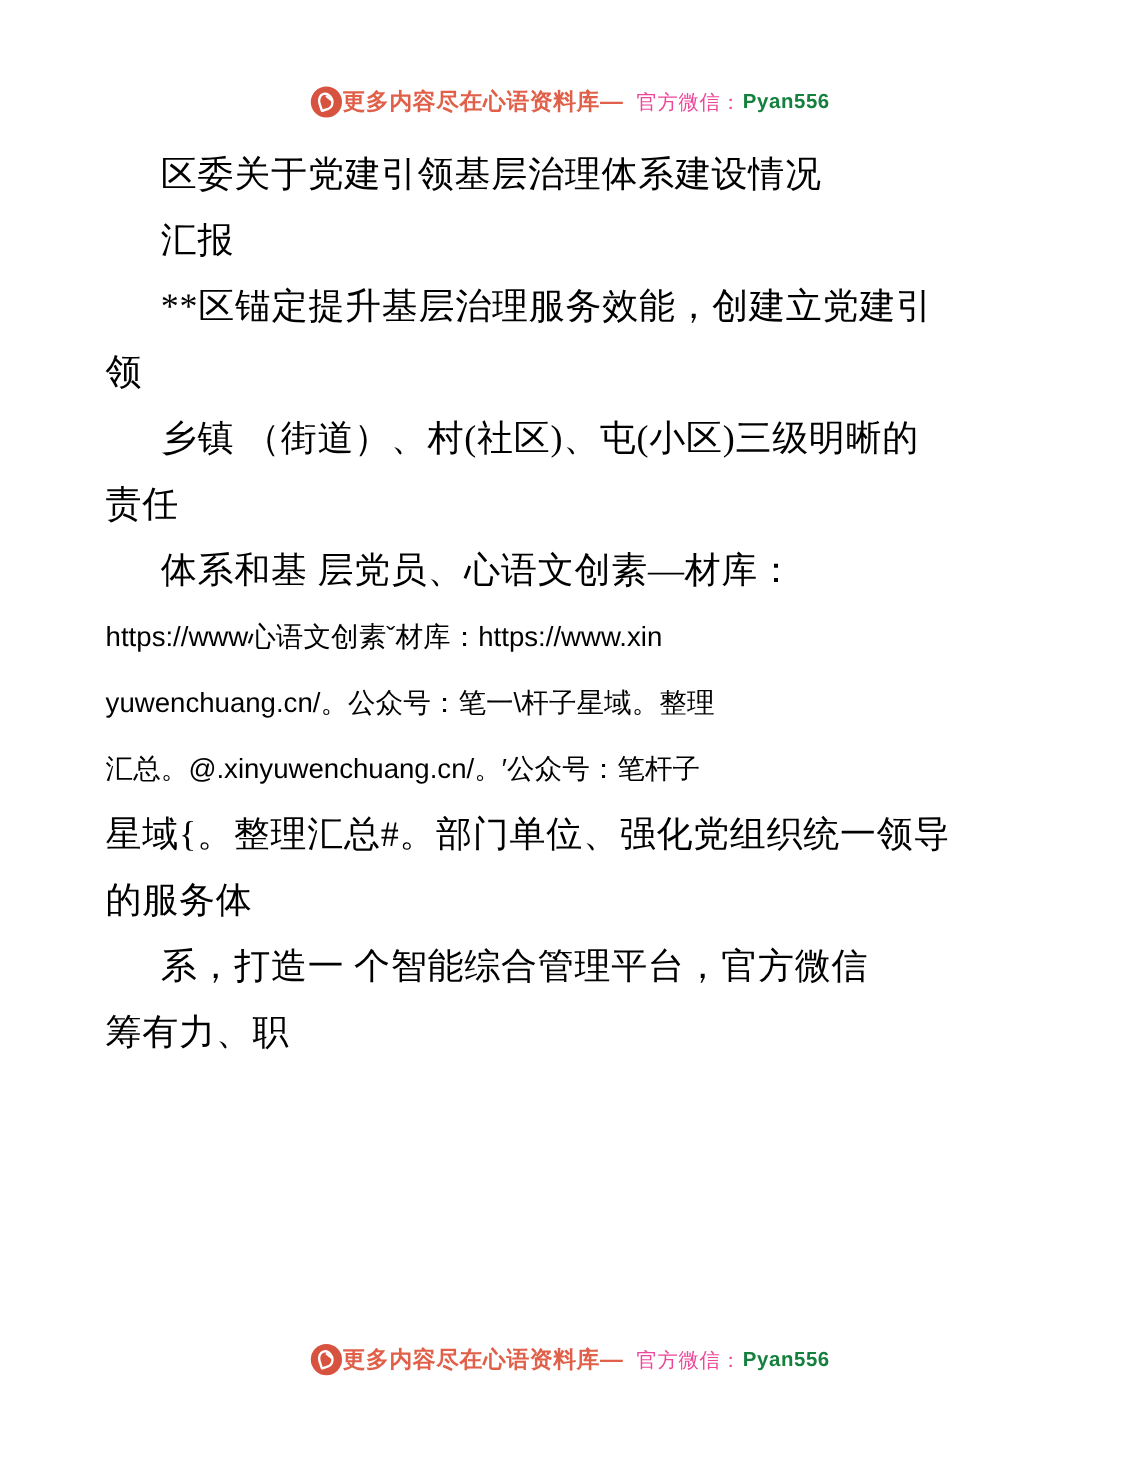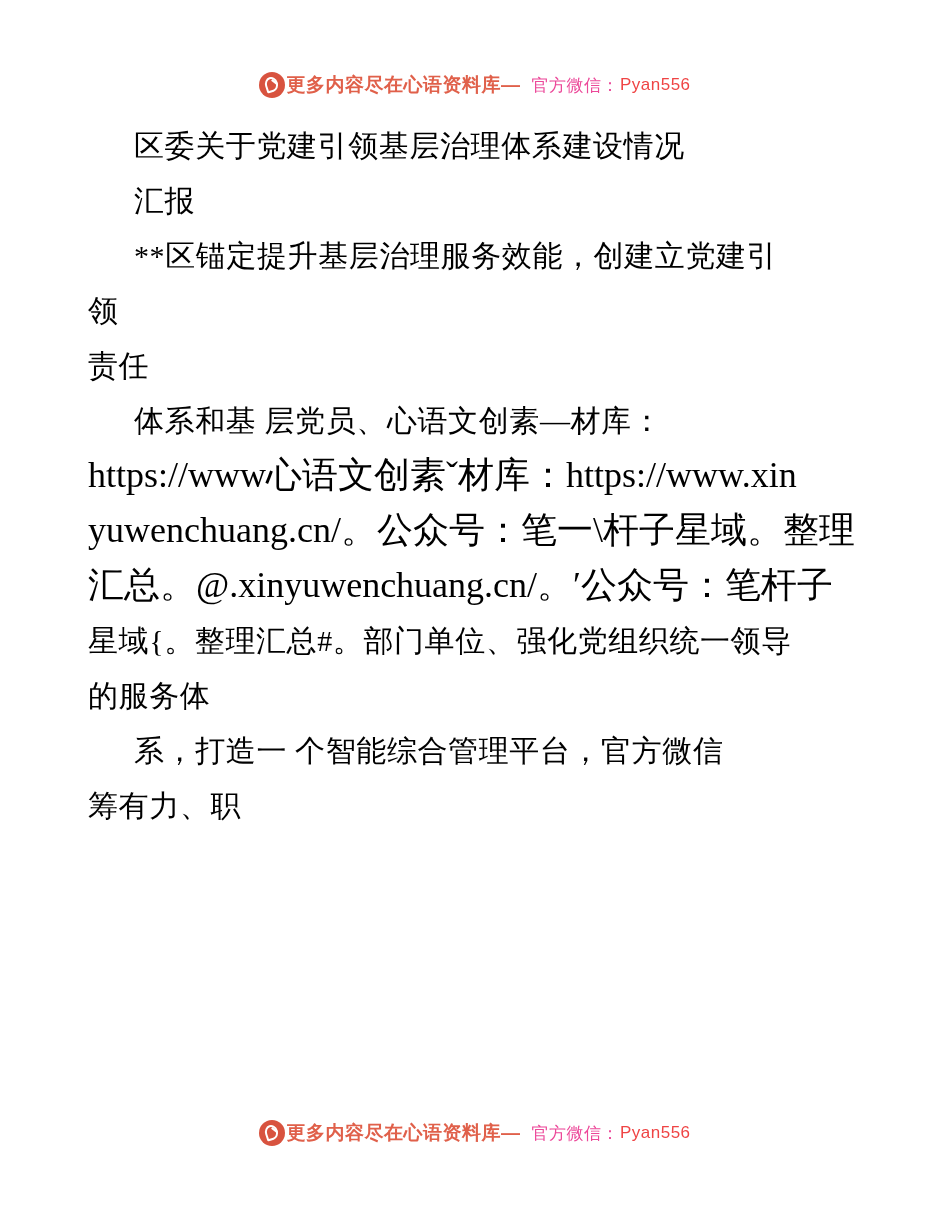--- a/index.html
+++ b/index.html
@@ -75,42 +75,43 @@
     letter-spacing: 0.5px;
   }
   .wm-text-sub {
     font-size: 17px;
     color: #ec4899;
     letter-spacing: 0.5px;
     margin-left: 10px;
   }
   .wm-text-id {
     font-size: 17px;
-    color: #ef4444;
+    color: #15803d;
     letter-spacing: 0.5px;
+    font-weight: bold;
   }
 
   
   .doc-body {
     position: absolute;
     top: 118px;
     left: 88px;
     width: 790px;
   }
   .line {
     font-size: 30px;
     line-height: 55px;
     letter-spacing: 0.6px;
     white-space: pre-wrap;
     word-break: break-all;
   }
   .indent { text-indent: 46px; }
   .mono {
-    font-family: Liberation Serif, serif;
-    font-size: 36px;
+    font-family: Liberation Sans, sans-serif;
+    font-size: 23px;
     letter-spacing: 0px;
   }
 </style>
 </head>
 <body>
 
 <div class="page">
 
   <div class="watermark top">
     <span class="wm-logo"></span>
@@ -119,20 +120,21 @@
     <span class="wm-text-id">Pyan556</span>
   </div>
 
   <div class="doc-body">
 
     <div class="line indent">区委关于党建引领基层治理体系建设情况</div>
     <div class="line indent">汇报</div>
 
     <div class="line indent">**区锚定提升基层治理服务效能，创建立党建引</div>
     <div class="line">领</div>
+    <div class="line indent">乡镇 （街道）、村(社区)、屯(小区)三级明晰的</div>
     <div class="line">责任</div>
     <div class="line indent">体系和基 层党员、心语文创素—材库：</div>
     <div class="line mono">https://www心语文创素ˇ材库：https://www.xin</div>
     <div class="line mono">yuwenchuang.cn/。公众号：笔一\杆子星域。整理</div>
     <div class="line mono">汇总。@.xinyuwenchuang.cn/。′公众号：笔杆子</div>
     <div class="line">星域{。整理汇总#。部门单位、强化党组织统一领导</div>
     <div class="line">的服务体</div>
     <div class="line indent">系，打造一 个智能综合管理平台，官方微信</div>
     <div class="line">筹有力、职</div>
 

